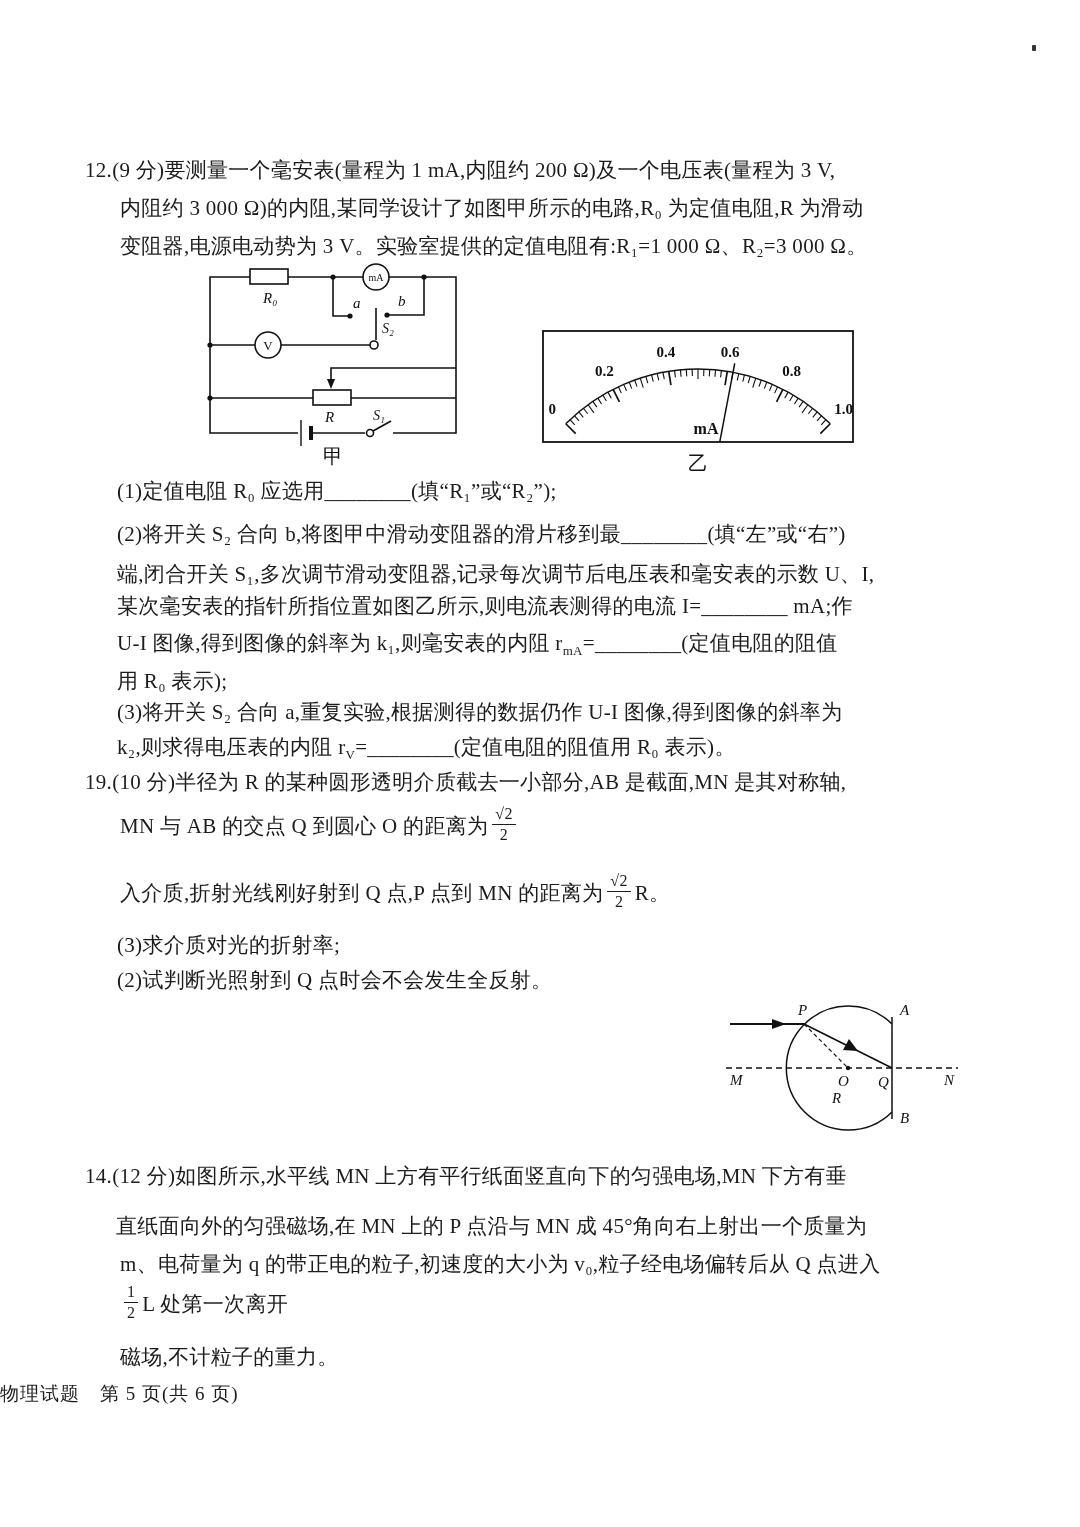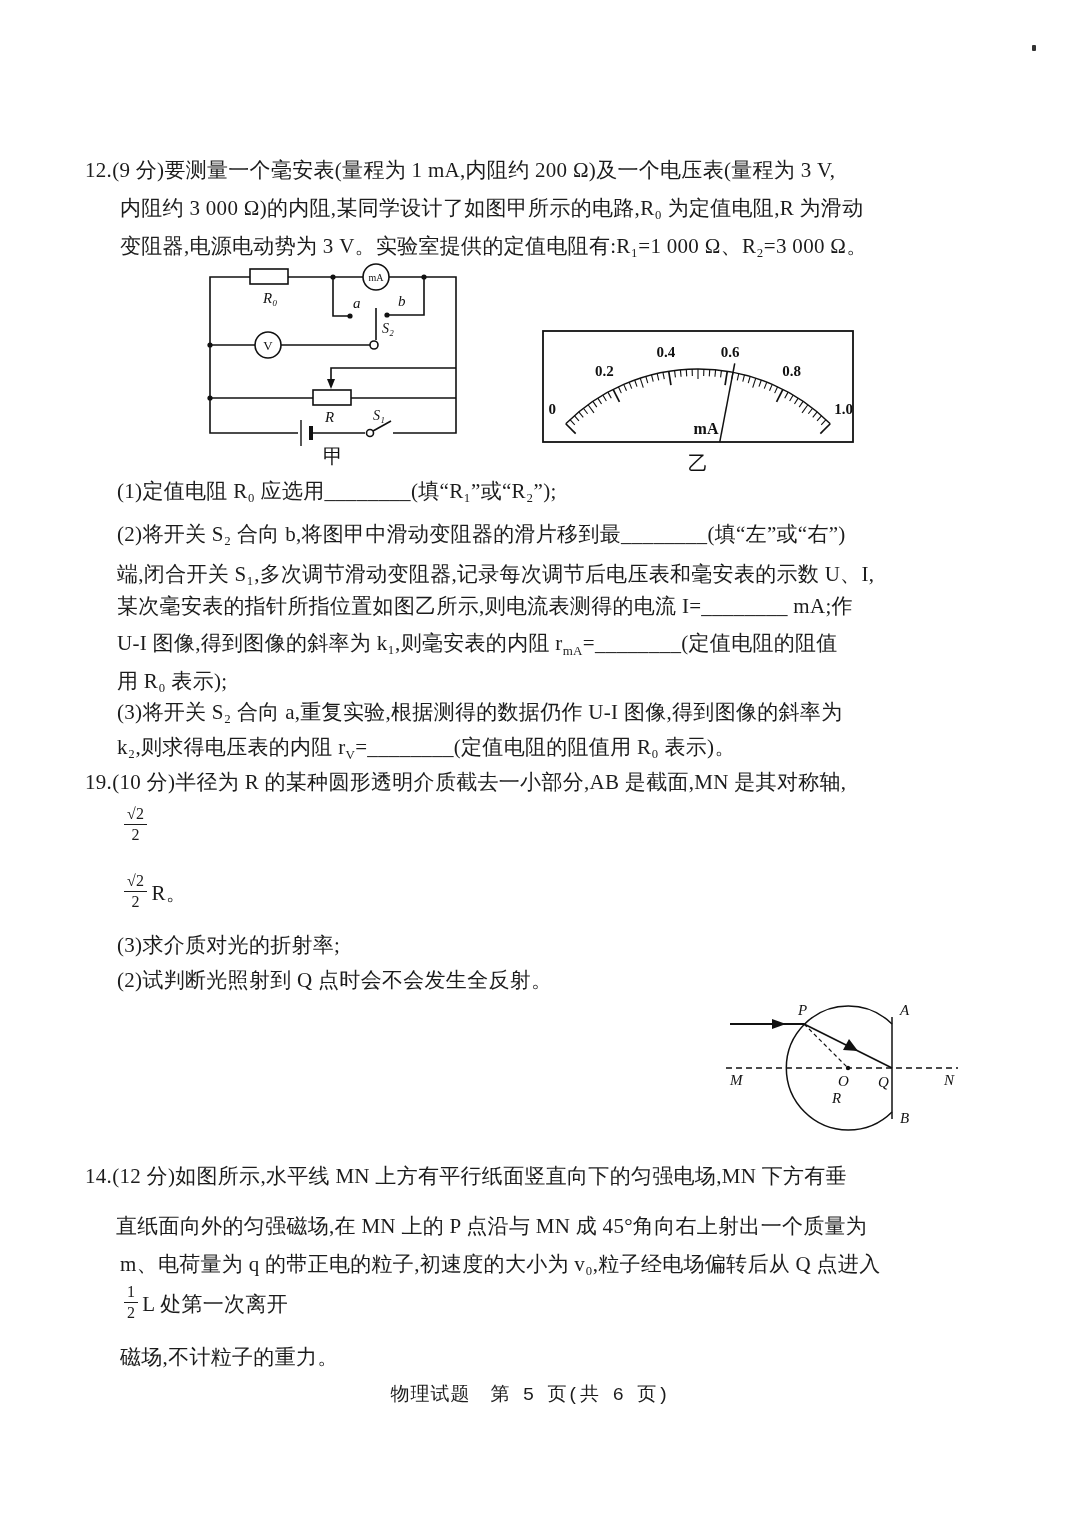--- a/index.html
+++ b/index.html
@@ -7,21 +7,21 @@
     width:1080px;height:1527px;position:relative;background:#ffffff;
     font-family:"Liberation Serif","DejaVu Serif",serif;color:#1c1c1c;
     overflow:hidden;
   }
   .line{position:absolute;font-size:21px;line-height:1.35;white-space:nowrap;letter-spacing:.3px;}
   .frline{display:flex;align-items:center;}
   .frac{display:inline-flex;flex-direction:column;align-items:center;margin:0 4px;font-size:16px;line-height:1.15;transform:translateY(-1px);}
   .frac .num{border-bottom:1.4px solid #1c1c1c;padding:0 3px 1px 3px;}
   .frac .den{padding-top:1px;}
   sub.sb{font-size:13px;}
-  .footer{position:absolute;left:0;width:1060px;text-align:center;font-size:19px;letter-spacing:1px;font-family:Liberation Mono, monospace;}
+  .footer{position:absolute;left:0;width:1060px;font-size:19px;letter-spacing:1px;}
   svg text{font-family:"Liberation Serif","DejaVu Serif",serif;fill:#111;}
   .stray{position:absolute;width:4px;height:6px;background:#333;border-radius:1px;}
 </style>
 </head>
 <body>
 
 <div class="line" style="left:85px;top:156px">12.(9 分)要测量一个毫安表(量程为 1 mA,内阻约 200 Ω)及一个电压表(量程为 3 V,</div>
 <div class="line" style="left:120px;top:194px">内阻约 3 000 Ω)的内阻,某同学设计了如图甲所示的电路,R₀ 为定值电阻,R 为滑动</div>
 <div class="line" style="left:120px;top:232px">变阻器,电源电动势为 3 V。实验室提供的定值电阻有:R₁=1 000 Ω、R₂=3 000 Ω。</div>
 
@@ -155,26 +155,28 @@
   <span>U-I 图像,得到图像的斜率为 k₁,则毫安表的内阻 r</span><sub class="sb">mA</sub><span>=________(定值电阻的阻值</span>
 </div>
 <div class="line" style="left:117px;top:667px">用 R₀ 表示);</div>
 <div class="line" style="left:117px;top:698px">(3)将开关 S₂ 合向 a,重复实验,根据测得的数据仍作 U-I 图像,得到图像的斜率为</div>
 <div class="line" style="left:117px;top:733px">
   <span>k₂,则求得电压表的内阻 r</span><sub class="sb">V</sub><span>=________(定值电阻的阻值用 R₀ 表示)。</span>
 </div>
 
 <div class="line" style="left:85px;top:768px">19.(10 分)半径为 R 的某种圆形透明介质截去一小部分,AB 是截面,MN 是其对称轴,</div>
 <div class="line frline" style="left:120px;top:806px">
+  <span>MN 与 AB 的交点 Q 到圆心 O 的距离为</span>
   <span class="frac">
     <span class="num">√2</span>
     <span class="den">2</span>
   </span>
 </div>
 <div class="line frline" style="left:120px;top:873px">
+  <span>入介质,折射光线刚好射到 Q 点,P 点到 MN 的距离为</span>
   <span class="frac">
     <span class="num">√2</span>
     <span class="den">2</span>
   </span>
   <span>R。</span>
 </div>
 <div class="line" style="left:117px;top:931px">(3)求介质对光的折射率;</div>
 <div class="line" style="left:117px;top:966px">(2)试判断光照射到 Q 点时会不会发生全反射。</div>
 
 <svg style="position:absolute;left:708px;top:993px" width="270" height="150" viewBox="0 0 270 150">

